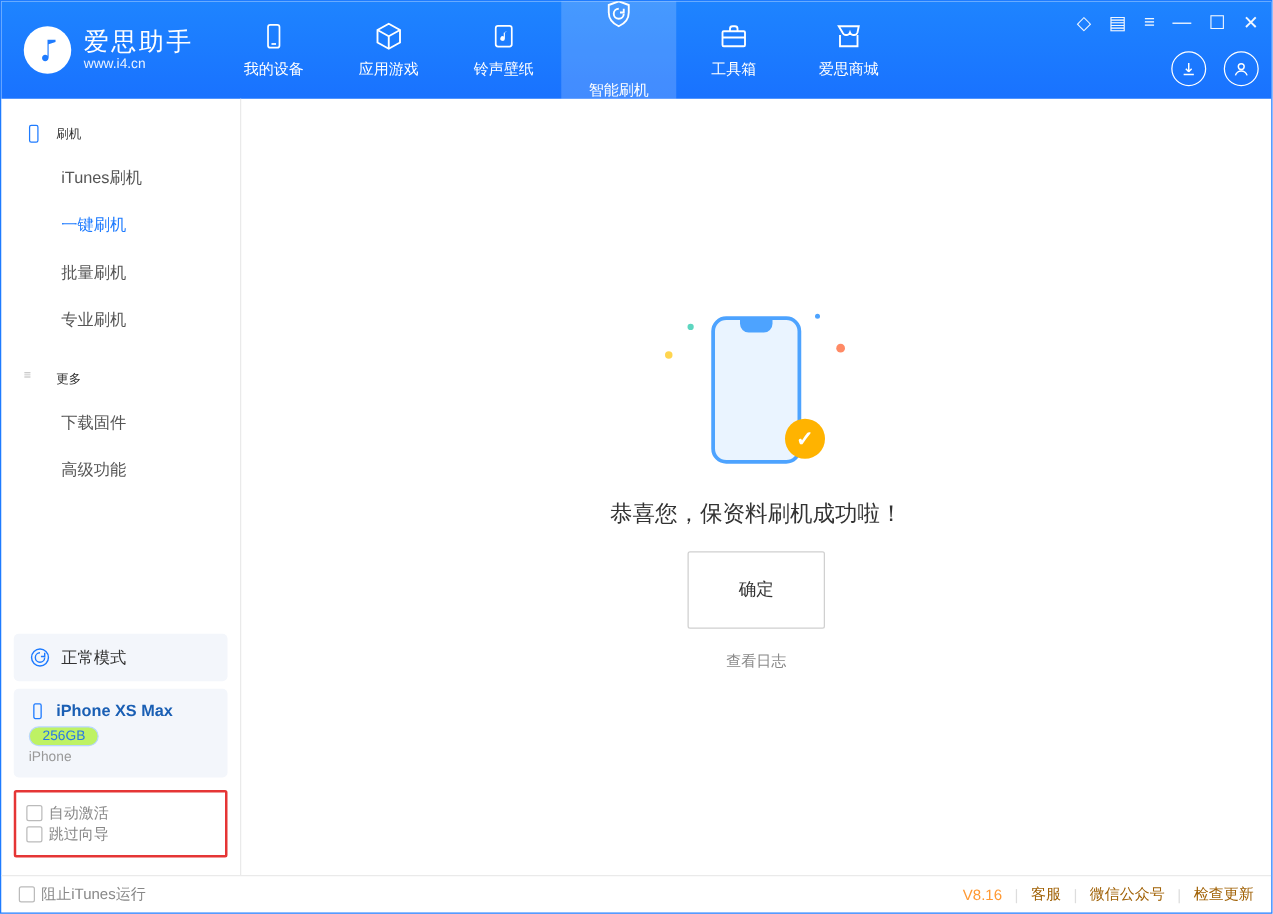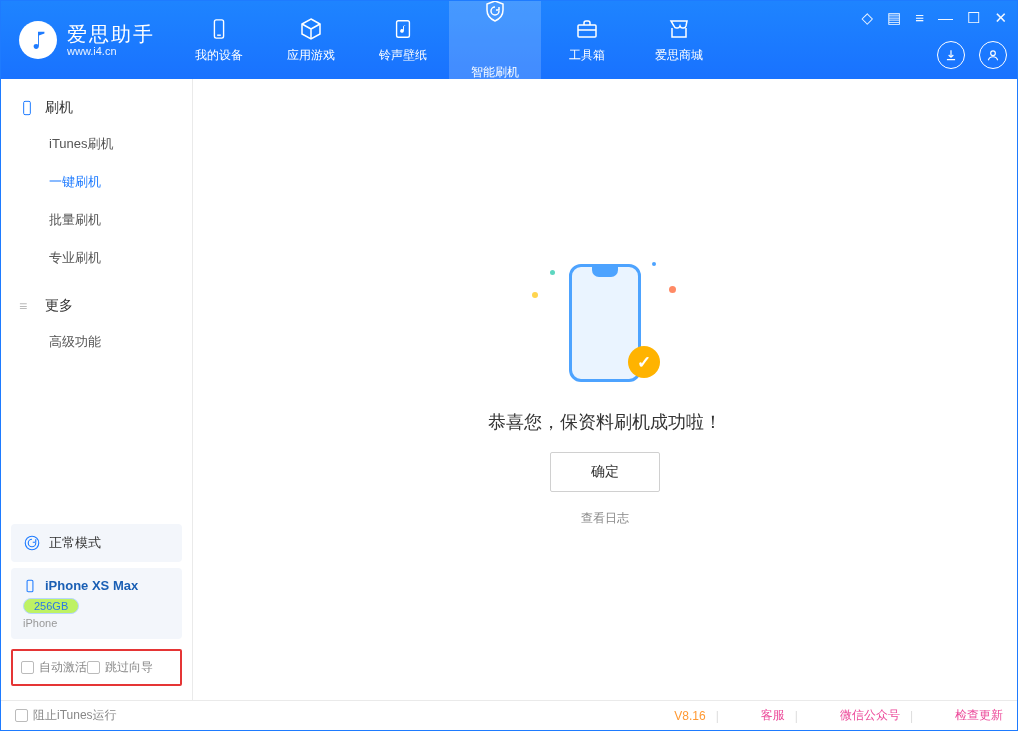--- a/index.html
+++ b/index.html
@@ -22,55 +22,55 @@
 .win-ctrls { margin-left: auto; display: flex; flex-direction: column; align-items: flex-end; padding-right: 10px; height: 100%; }
 .win-row1 { display: flex; gap: 14px; padding-top: 8px; font-size: 15px; opacity: 0.95; }
 .win-row1 span { cursor: pointer; }
 .win-row2 { display: flex; gap: 14px; margin-top: auto; padding-bottom: 10px; }
 .circle-btn { width: 28px; height: 28px; border: 1.5px solid #fff; border-radius: 50%; display: flex; align-items: center; justify-content: center; cursor: pointer; }
 
 .body { display: flex; height: calc(100% - 78px - 30px); }
 
 .sidebar { width: 192px; border-right: 1px solid #eaeaea; display: flex; flex-direction: column; }
 .side-section { padding-top: 20px; }
-.side-head { display: flex; align-items: center; gap: 10px; padding: 0 18px 8px; font-size: 14px; color: #333; font-weight: 500; }
+.side-head { display: flex; align-items: center; gap: 10px; padding: 0 18px 8px; font-size: 10px; color: #333; font-weight: 500; }
 .side-head svg, .side-head .hic { width: 16px; height: 16px; }
 .side-item { padding: 10px 0 10px 48px; font-size: 13px; color: #555; cursor: pointer; }
 .side-item.active { color: #1e7bff; }
 
 .side-bottom { margin-top: auto; }
 .sb-card { margin: 6px 10px; background: #f3f6fb; border-radius: 4px; padding: 10px 12px; font-size: 13px; color: #333; display: flex; align-items: flex-end; gap: 8px; }
 .sb-card2 { margin: 6px 10px 10px; background: #f3f6fb; border-radius: 4px; padding: 10px 12px; }
 .dev-name { font-weight: 600; color: #1a5fb4; font-size: 13px; display: flex; gap: 8px; align-items: center; }
 .badge { display: inline-block; background: #bef264; color: #2a78e4; border: 1px solid #b8d6ff; border-radius: 10px; padding: 1px 10px; font-size: 11px; margin-top: 5px; }
 .dev-type { font-size: 11px; color: #999; margin-top: 3px; }
 
-.opts { margin: 8px 10px 14px; border: 2px solid #e53535; border-radius: 2px; padding: 8px 8px; display: flex; gap: 0; font-size: 12px; color: #888; }
+.opts { margin: 8px 10px 14px; border: 2px solid #e53535; border-radius: 2px; padding: 8px 8px; display: flex; gap: 0; font-size: 12px; color: #888; flex-direction: column; }
 .chk { display: flex; align-items: center; gap: 5px; cursor: pointer; }
 .chk-box { width: 13px; height: 13px; border: 1px solid #bbb; border-radius: 2px; }
 
 .main { flex: 1; display: flex; flex-direction: column; align-items: center; justify-content: center; gap: 18px; }
 .illus { position: relative; width: 150px; height: 140px; }
 .phone { position: absolute; left: 50%; top: 12px; transform: translateX(-50%); width: 72px; height: 118px; border: 3px solid #4da3ff; border-radius: 12px; background: #eaf4ff; }
 .phone::before { content: ""; position: absolute; top: 0; left: 50%; transform: translateX(-50%); width: 26px; height: 10px; background: #4da3ff; border-radius: 0 0 7px 7px; }
 .check { position: absolute; right: 20px; bottom: 14px; width: 32px; height: 32px; background: #ffb300; border-radius: 50%; display: flex; align-items: center; justify-content: center; color: #fff; font-weight: bold; font-size: 17px; }
 .dot { position: absolute; border-radius: 50%; }
 .d1 { width: 6px; height: 6px; background: #ffd54f; left: 2px; top: 40px; }
 .d2 { width: 5px; height: 5px; background: #5dd6c0; left: 20px; top: 18px; }
 .d3 { width: 7px; height: 7px; background: #ff8a65; right: 4px; top: 34px; }
 .d4 { width: 4px; height: 4px; background: #4da3ff; right: 24px; top: 10px; }
 
 .msg { font-size: 18px; color: #333; }
-.ok-btn { border: 1px solid #d0d0d0; background: #fff; padding: 10px 40px; font-size: 14px; color: #333; cursor: pointer; border-radius: 2px; }
+.ok-btn { border: 1px solid #d0d0d0; background: #fff; padding: 21px 40px; font-size: 14px; color: #333; cursor: pointer; border-radius: 2px; }
 .loglink { font-size: 12px; color: #888; cursor: pointer; }
 
 .footer { height: 30px; border-top: 1px solid #eaeaea; display: flex; align-items: center; padding: 0 14px; font-size: 12px; color: #888; }
 .footer .chk { color: #888; }
 .f-right { margin-left: auto; display: flex; align-items: center; gap: 10px; }
-.f-link { color: #ec4899; cursor: pointer; margin-left: 32px; }
+.f-link { color: #a16207; cursor: pointer; }
 .f-sep { color: #ddd; }
 .ver { color: #ff9933; }
 </style>
 </head>
 <body>
 
 <div class="titlebar">
   <div class="brand">
     <div class="brand-logo">
       <svg viewBox="0 0 24 24">
@@ -179,20 +179,21 @@
       <div class="side-item active">一键刷机</div>
       <div class="side-item">批量刷机</div>
       <div class="side-item">专业刷机</div>
     </div>
 
     <div class="side-section">
       <div class="side-head">
         <span class="hic" style="color:#bbb;">≡</span>
         <span>更多</span>
       </div>
+      <div class="side-item">下载固件</div>
       <div class="side-item">高级功能</div>
     </div>
 
     <div class="side-bottom">
       <div class="sb-card">
         <svg width="18" height="18" viewBox="0 0 24 24">
             <circle cx="12" cy="12" r="9" fill="none" stroke="#1e7bff" stroke-width="1.5"></circle>
             <path d="M12 7a5 5 0 105 5" stroke="#1e7bff" stroke-width="1.5" fill="none"></path>
             <path d="M17 7v4h-4" stroke="#1e7bff" stroke-width="1.5" fill="none"></path>
           </svg>

